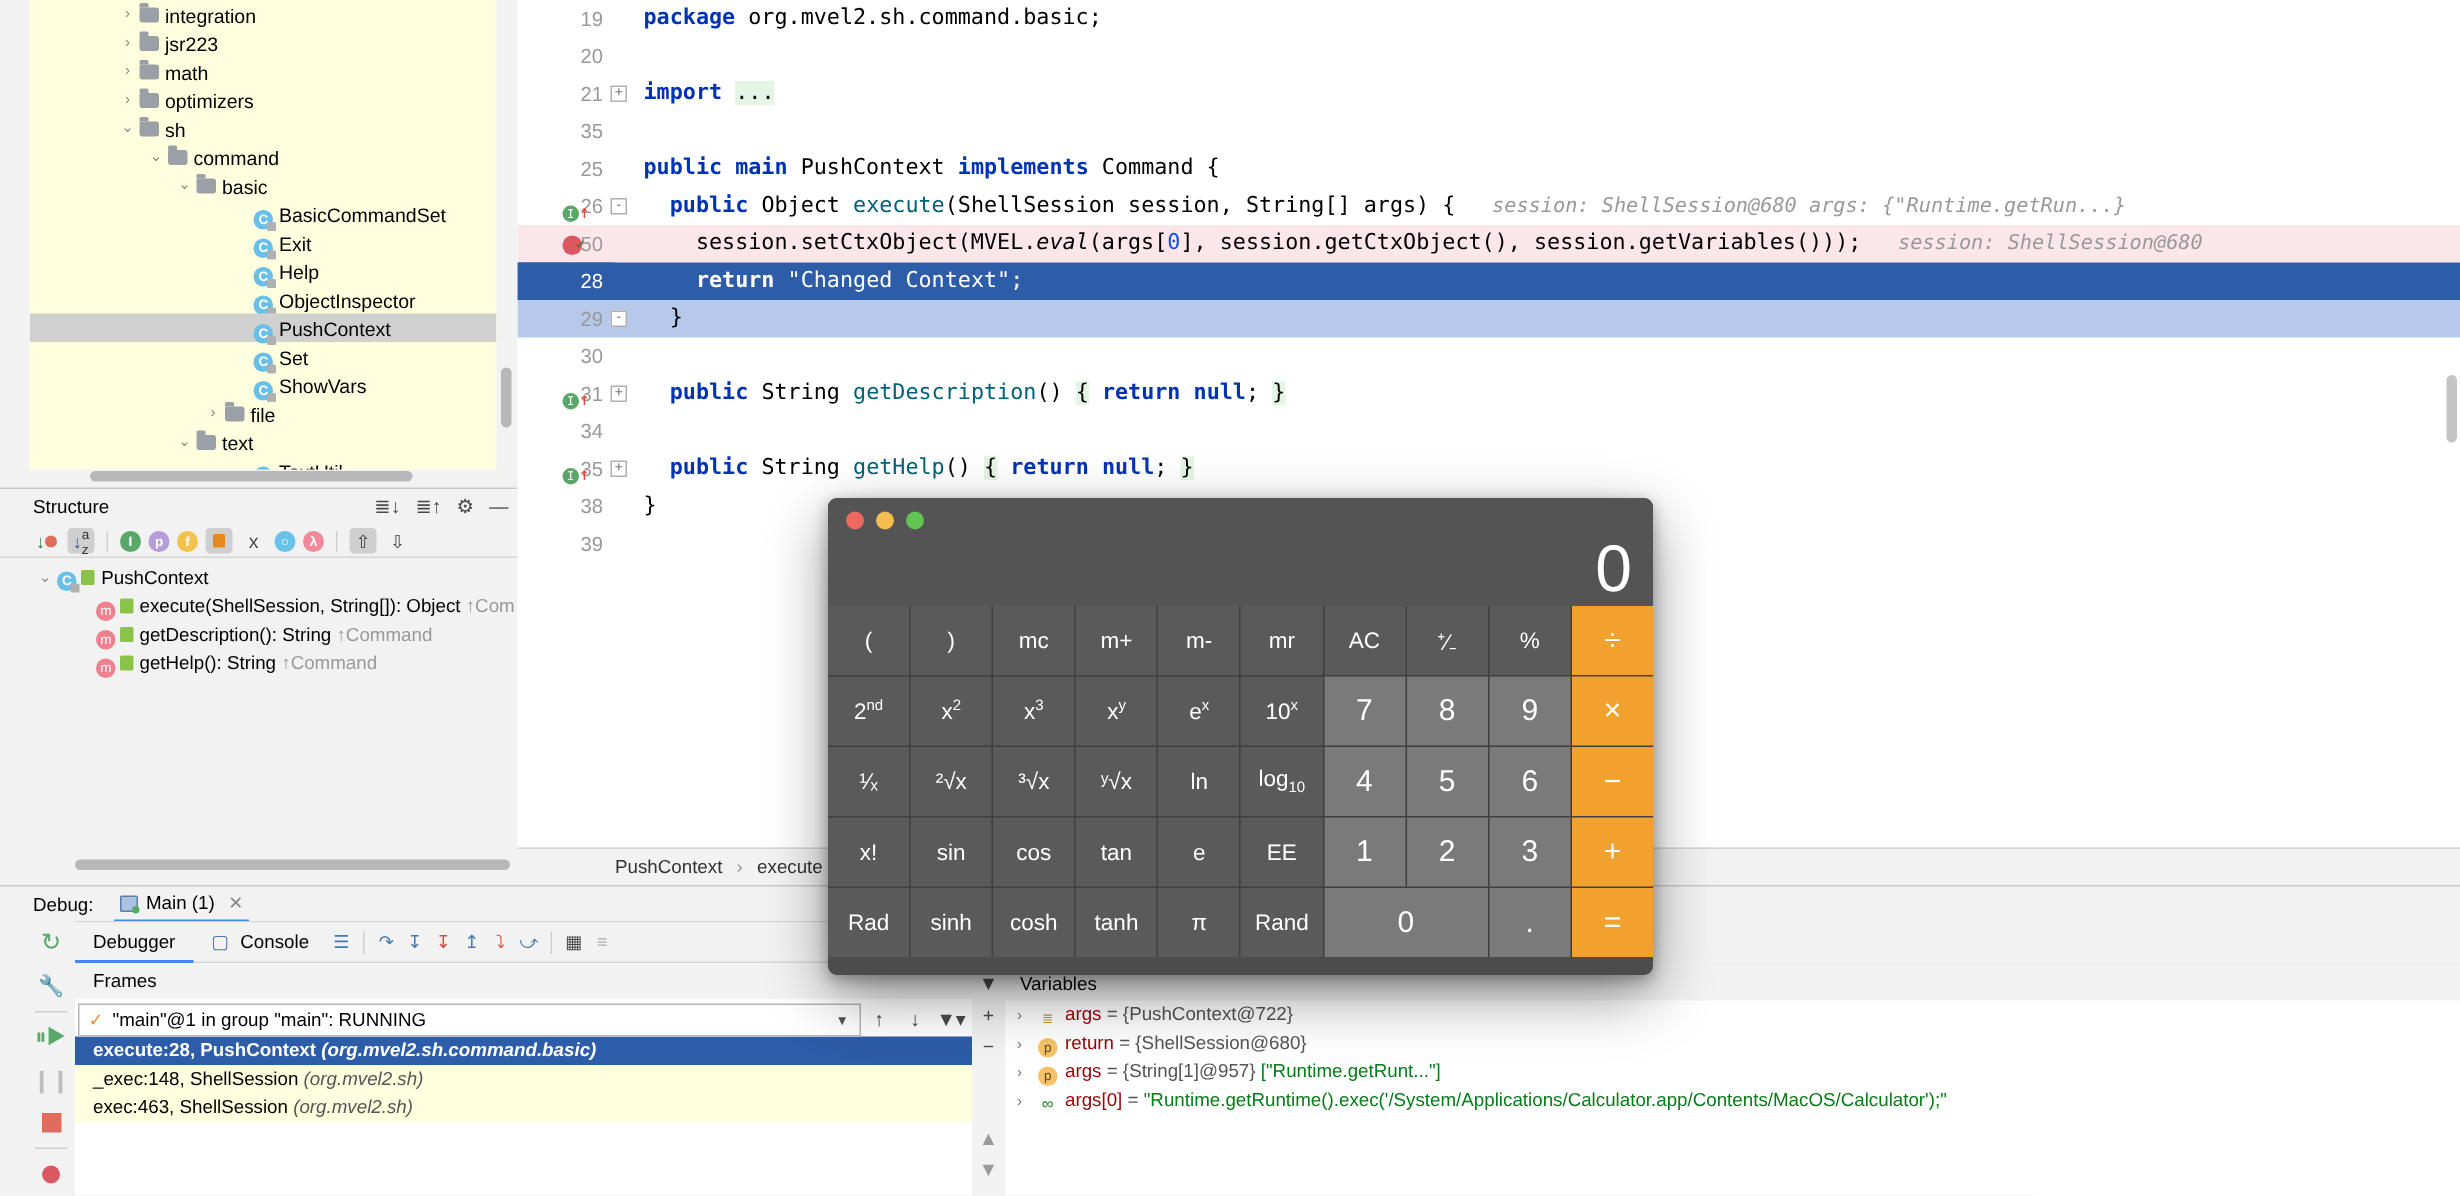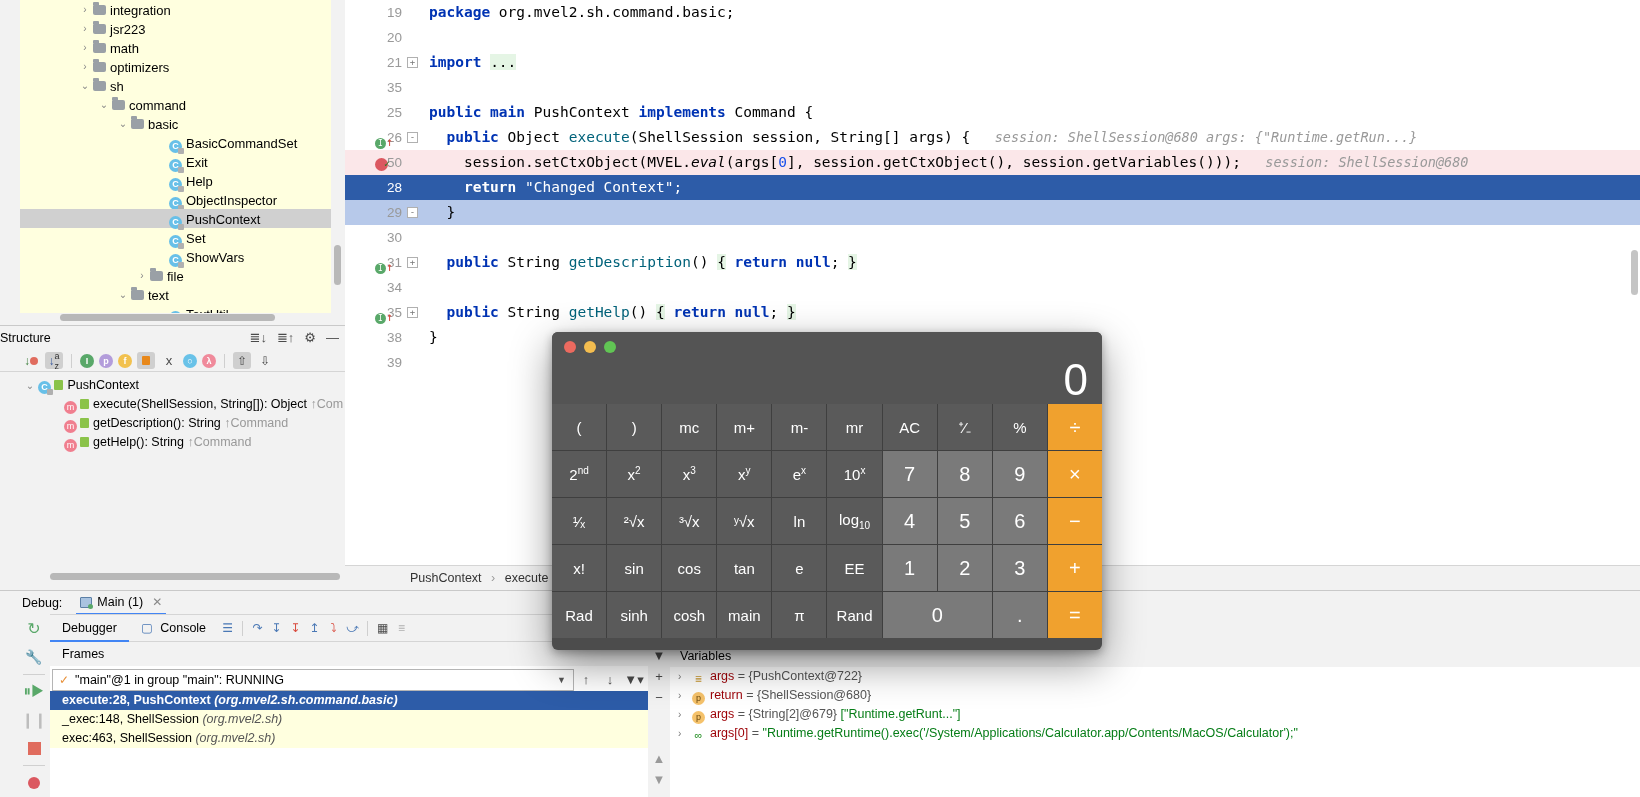--- a/index.html
+++ b/index.html
@@ -43,21 +43,21 @@
   #proj-scroll { position:absolute; right:4px; top:245px; width:7px; height:40px;
       background:#b8b8b8; border-radius:4px; }
   #proj-hscroll { position:absolute; left:60px; bottom:4px; width:215px; height:7px;
       background:#b8b8b8; border-radius:4px; }
 
   
   #structure-panel {
     position: absolute; left: 0; top: 325px; width: 345px; height: 265px;
     background: #f2f2f2; border-top: 1px solid #c9c9c9;
   }
-  #structure-head { height: 24px; line-height: 24px; 
+  #structure-head { height: 24px; line-height: 24px; padding-left: 22px;
       font-size: 12.5px; color: #000; position: relative; }
   #structure-head .rtools { position:absolute; right:6px; top:0;
       display:flex; align-items:center; gap:10px; height:24px; }
   .shicon { color:#4a4a4a; font-size:13px; cursor:default; }
   #structure-toolbar { height: 22px; display:flex; align-items:center;
       gap:5px; padding-left: 22px; border-bottom:1px solid #d5d5d5; }
   .stb { width: 18px; height: 17px; border-radius: 3px; display:flex;
       align-items:center; justify-content:center; font-size:10px; color:#fff; }
   .stb.on { background: #cfcfcf; }
   .stsep { width:1px; height:14px; background:#cfcfcf; margin:0 3px; }
@@ -444,21 +444,21 @@
     <div class="vr-btn">−</div>
     <div class="vr-btn" style="margin-top:40px;color:#9a9a9a;">▲</div>
     <div class="vr-btn" style="color:#9a9a9a;">▼</div>
   </div>
 
   <div id="vars-area">
     <div id="vars-label">Variables</div>
     <div id="vars-list">
         <div class="var-row"><span class="vchev">›</span><span class="v-ic this">≣</span><span class="vname">args</span><span class="vval"> = </span><span class="vval">{PushContext@722}</span><span class="vstr"></span></div>
         <div class="var-row"><span class="vchev">›</span><span class="v-ic">p</span><span class="vname">return</span><span class="vval"> = </span><span class="vval">{ShellSession@680}</span><span class="vstr"></span></div>
-        <div class="var-row"><span class="vchev">›</span><span class="v-ic">p</span><span class="vname">args</span><span class="vval"> = </span><span class="vval">{String[2]@679} </span><span class="vstr">["Runtime.getRunt..."]</span></div>
+        <div class="var-row"><span class="vchev">›</span><span class="v-ic">p</span><span class="vname">args</span><span class="vval"> = </span><span class="vval">{String[1]@957} </span><span class="vstr">["Runtime.getRunt..."]</span></div>
         <div class="var-row"><span class="vchev">›</span><span class="v-ic arr">∞</span><span class="vname">args[0]</span><span class="vval"> = </span><span class="vval"></span><span class="vstr">"Runtime.getRuntime().exec('/System/Applications/Calculator.app/Contents/MacOS/Calculator');"</span></div>
       </div>
   </div>
 
   <div id="calculator">
     <div id="calc-titlebar">
       <div class="tl-dots">
         <div class="tl-dot" style="background:#ec6a5f;"></div>
         <div class="tl-dot" style="background:#f4bd4f;"></div>
         <div class="tl-dot" style="background:#61c554;"></div>
@@ -589,21 +589,21 @@
         <div class="key fn">
           <span>Rad</span>
         </div>
         <div class="key fn">
           <span>sinh</span>
         </div>
         <div class="key fn">
           <span>cosh</span>
         </div>
         <div class="key fn">
-          <span>main</span>
+          <span>tanh</span>
         </div>
         <div class="key fn">
           <span>π</span>
         </div>
         <div class="key fn">
           <span>Rand</span>
         </div>
         <div class="key num wide">
           <span>0</span>
         </div>

